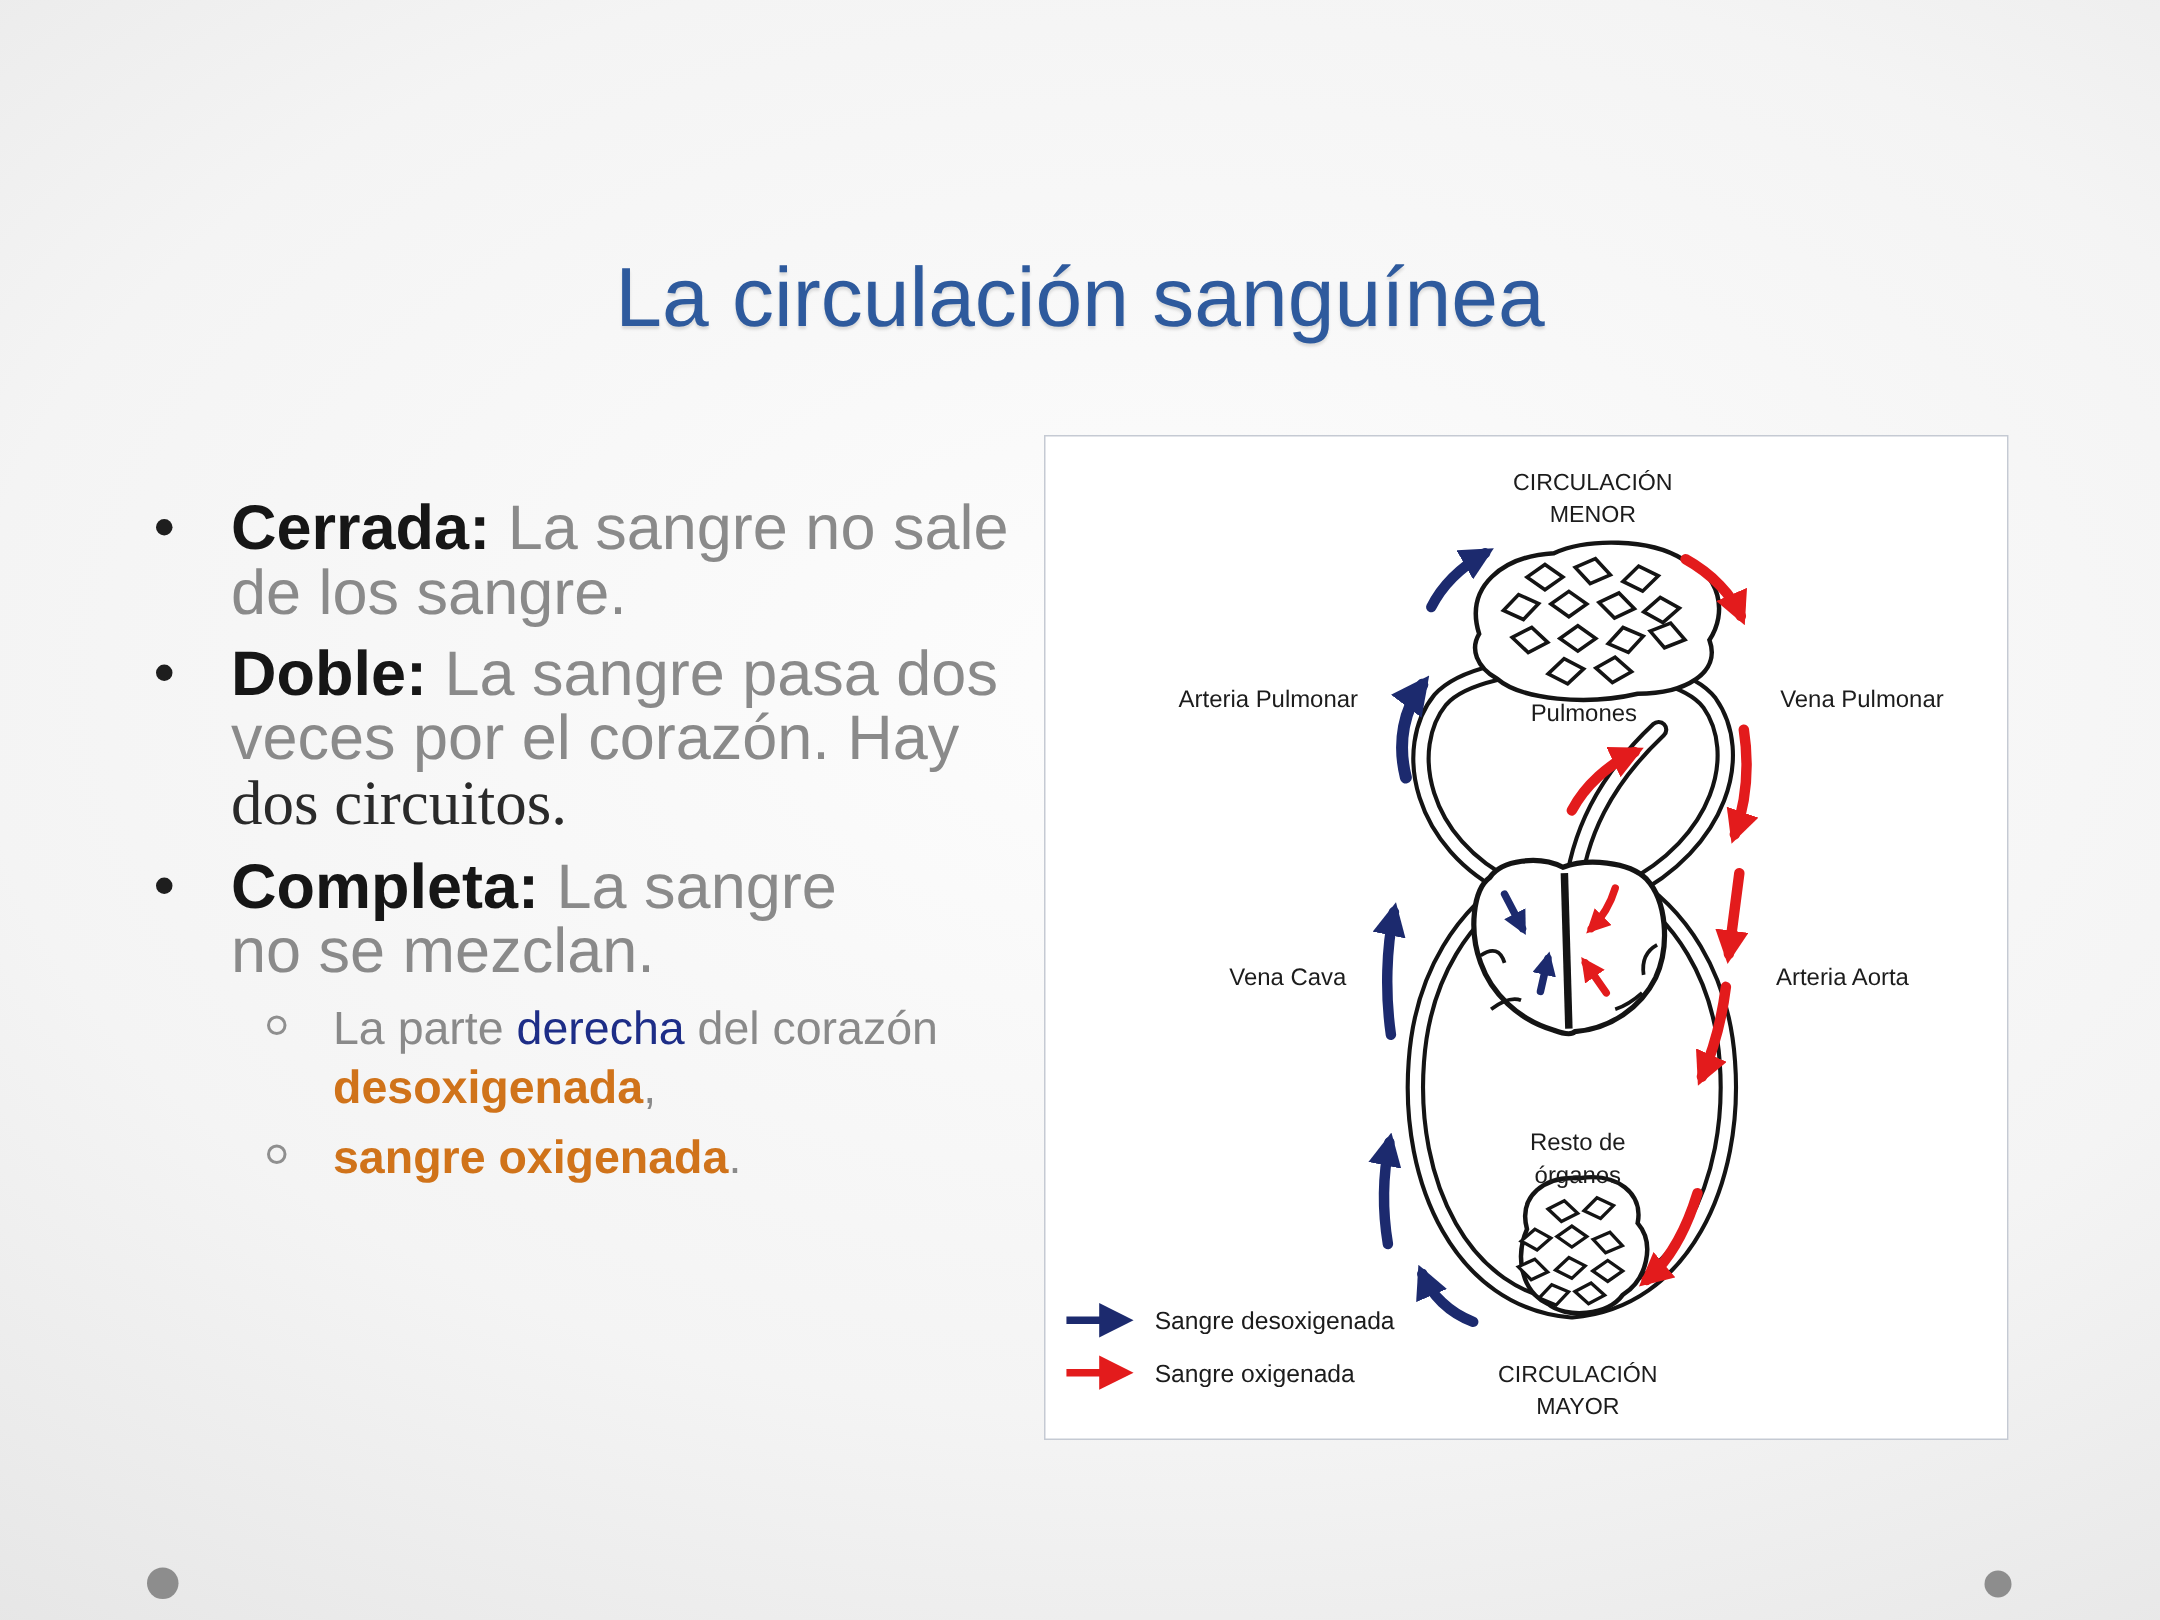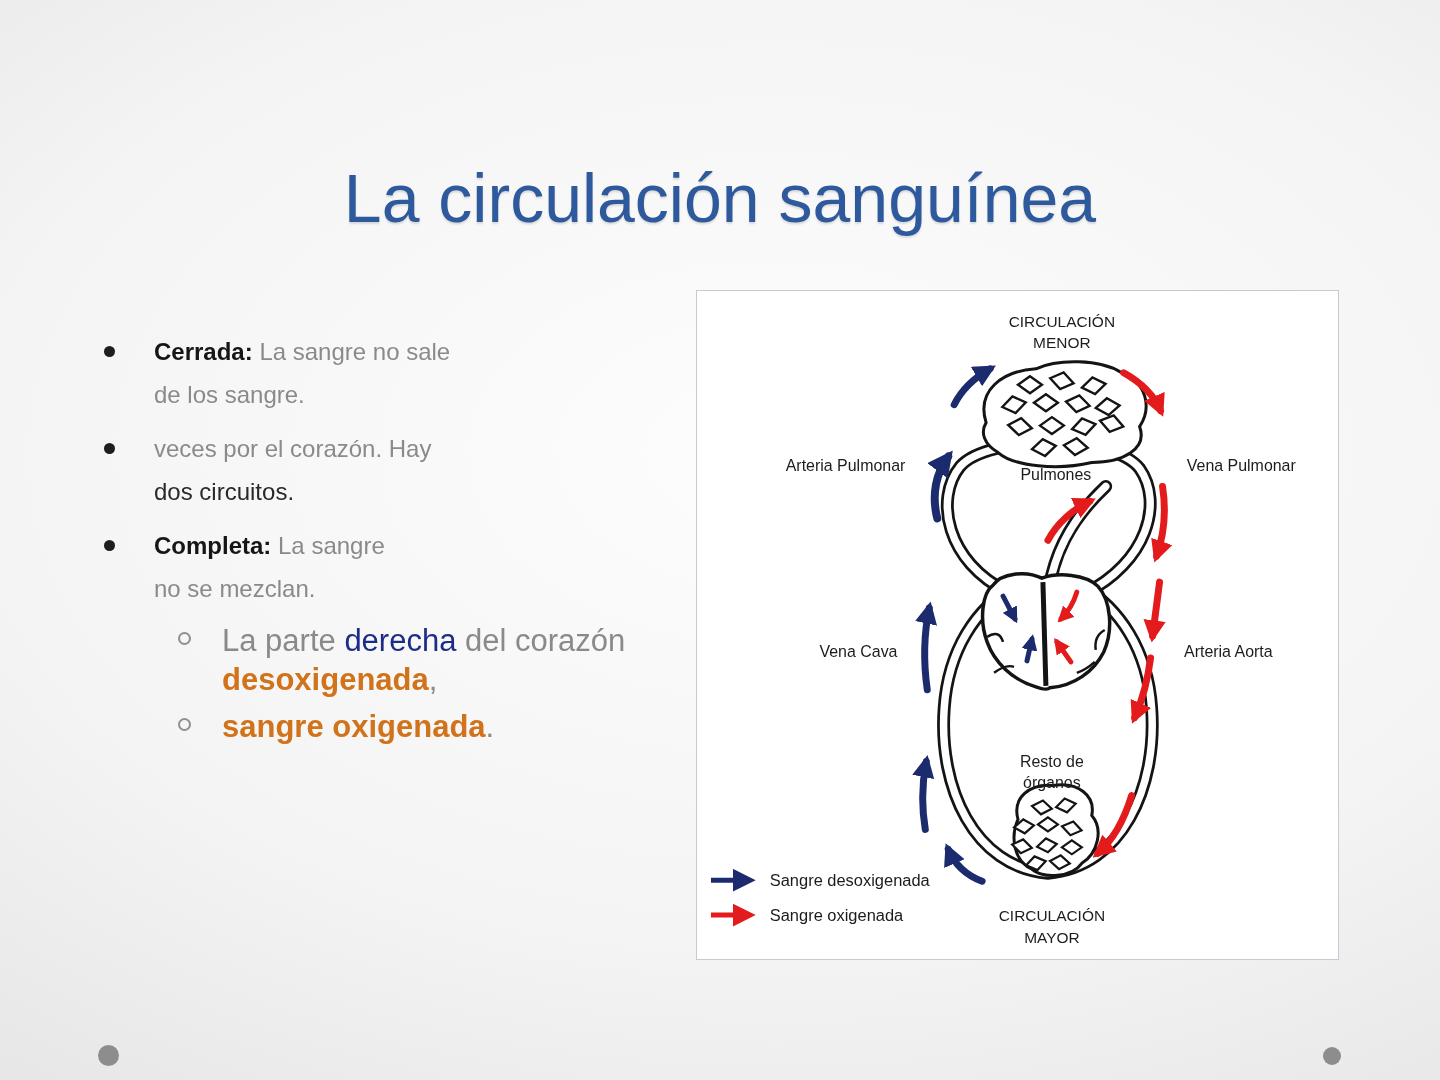--- a/index.html
+++ b/index.html
@@ -6,40 +6,40 @@
   html,body { width:100%; background:#c9c9c9; }
   body { font-family:"Liberation Sans","DejaVu Sans",sans-serif; }
 
   .slide {
     position:relative; width:1440px; height:1080px; margin:0 auto; overflow:hidden;
     background: radial-gradient(115% 95% at 54% 42%, #fdfdfd 0%, #f4f4f4 48%, #e6e6e6 78%, #d6d6d6 100%);
   }
 
   .title {
     position:absolute; left:0; right:0; top:156px;
-    text-align:center; font-size:68px; line-height:84px; font-weight:400;
+    text-align:center; font-size:56px; line-height:84px; font-weight:400;
     color:#2e5a9d; letter-spacing:0px;
     text-shadow:0 2px 2px rgba(0,0,0,0.12);
   }
 
   .text-col { position:absolute; left:100px; top:330px; width:620px; }
 
   .bullet { position:relative; padding-left:54px; margin-bottom:11px;
-            font-size:24px; line-height:43px; color:#8a8a8a; }
+            font-size:42px; line-height:43px; color:#8a8a8a; }
   .dot-marker { position:absolute; left:4px; top:16px; width:11px; height:11px;
                 border-radius:50%; background:#1e1e1e; }
 
   .sub-bullet { position:relative; margin-left:76px; padding-left:46px; margin-bottom:8px;
                 font-size:31px; line-height:39px; color:#8a8a8a; }
   .ring-marker { position:absolute; left:2px; top:11px; width:13px; height:13px;
                  border:2.5px solid #8f8f8f; border-radius:50%; background:transparent; }
 
   .t-term   { font-weight:bold; color:#161616; }
   .t-gray   { color:#8a8a8a; }
-  .t-black  { color:#2a2a2a; }
+  .t-black  { color:#2a2a2a;font-family:Liberation Serif, serif; }
   .t-navy   { color:#1d2d87; }
   .t-orange { color:#d0731a; font-weight:bold; }
 
   .diagram-panel {
     position:absolute; left:696px; top:290px; width:643px; height:670px;
     background:#ffffff; border:1px solid #c5cad3;
   }
   .diagram-panel svg { display:block; width:100%; height:100%; }
 
   .corner-dot { position:absolute; border-radius:50%; background:#8d8d8d; }
@@ -61,20 +61,21 @@
   <div class="text-col">
 
     <div class="bullet">
       <span class="dot-marker"></span>
       <div><span class="t-term">Cerrada:</span><span class="t-gray"> La sangre no sale</span></div>
       <div><span class="t-gray">de los sangre.</span></div>
     </div>
 
     <div class="bullet">
       <span class="dot-marker"></span>
+      <div><span class="t-term">Doble:</span><span class="t-gray"> La sangre pasa dos</span></div>
       <div><span class="t-gray">veces por el corazón. Hay</span></div>
       <div><span class="t-black">dos circuitos.</span></div>
     </div>
 
     <div class="bullet">
       <span class="dot-marker"></span>
       <div><span class="t-term">Completa:</span><span class="t-gray"> La sangre</span></div>
       <div><span class="t-gray">no se mezclan.</span></div>
     </div>
 

